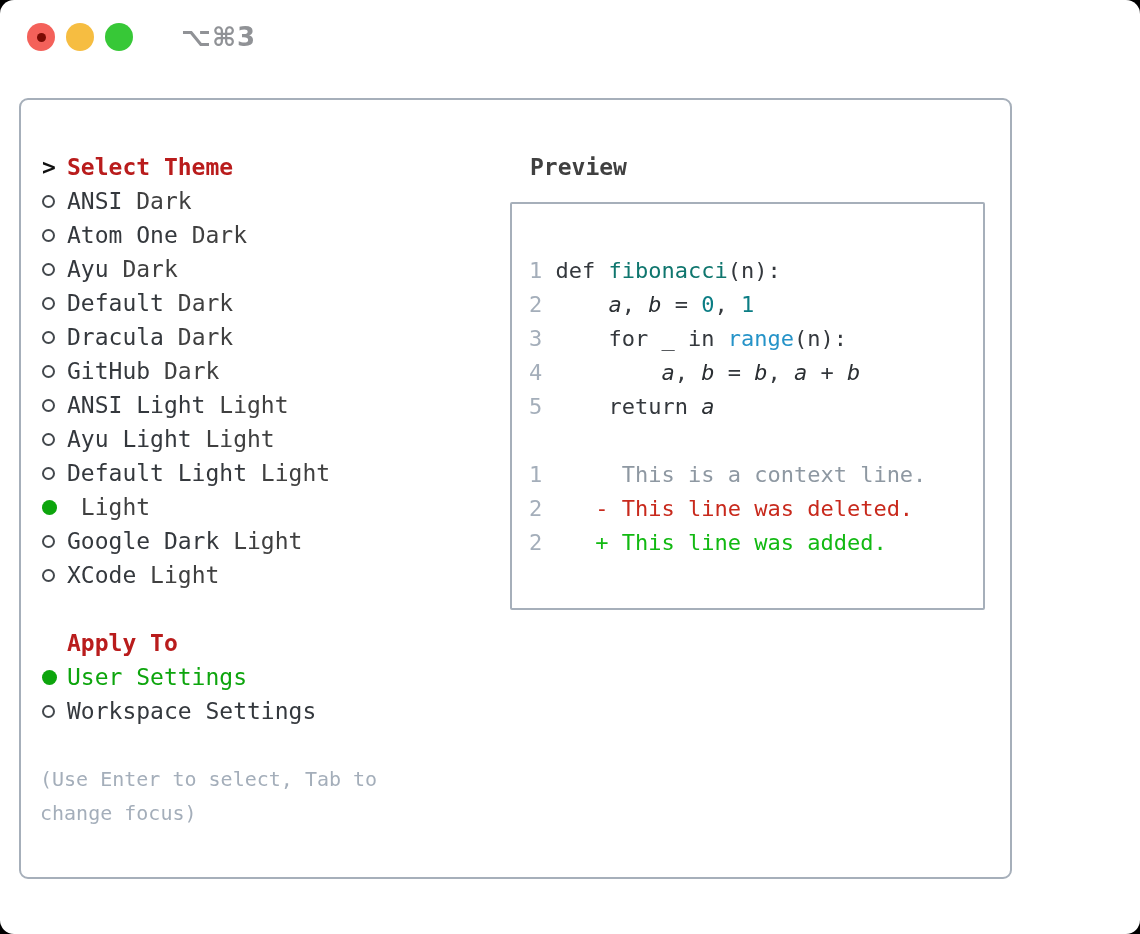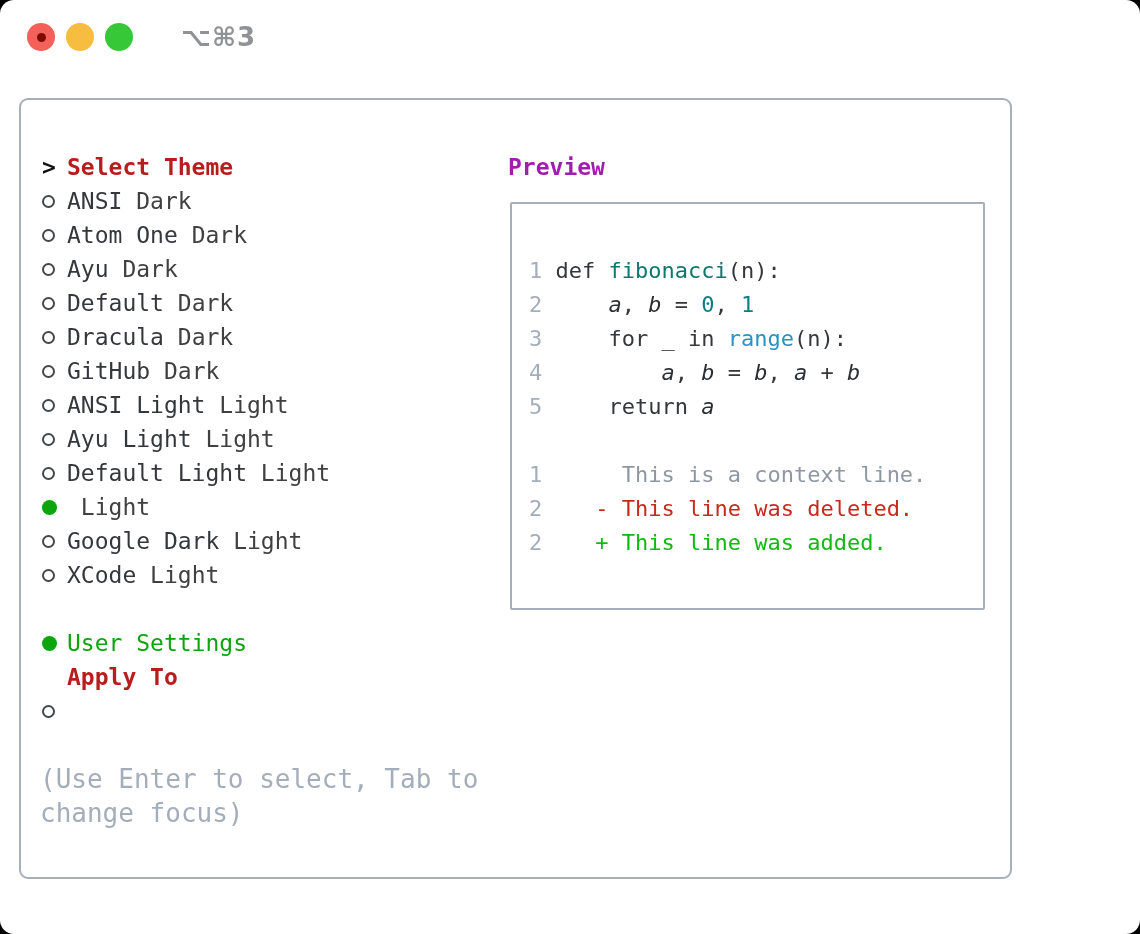--- a/index.html
+++ b/index.html
@@ -44,25 +44,25 @@
   .marker{width:25px;display:inline-flex;align-items:center;flex:none;}
   .circle{width:13px;height:13px;border-radius:50%;
           border:2px solid #43484d;box-sizing:border-box;}
   .circle.sel{border:none;background:#0da50d;width:15px;height:15px;}
   .prompt{font-weight:700;color:#111;font-size:23px;}
   .hdr{font-weight:700;color:#b91c1c;}
   .muted{color:#404040;}
   .selname{color:#0da50d;}
   
   .help{position:absolute;left:19px;top:662px;
-        font-size:26px;line-height:34px;color:#a4aeba;white-space:pre;}
+        font-size:20px;line-height:34px;color:#a4aeba;white-space:pre;}
   
-  .preview-title{position:absolute;left:487px;top:50px;height:34px;
+  .preview-title{position:absolute;left:509px;top:50px;height:34px;
         display:flex;align-items:center;
-        font-size:23px;font-weight:700;color:#a21caf;}
+        font-size:23px;font-weight:700;color:#404040;}
   .preview-box{
     position:absolute;left:489px;top:102px;width:475px;height:408px;
     border:2px solid #a6afba;border-radius:2px;box-sizing:border-box;
     padding:49px 0 0 17px;background:#fff;
   }
   .code-line{height:34px;display:flex;align-items:center;
              white-space:pre;font-size:22px;color:#34383d;}
   .ln{color:#a4aeba;}
   .tok-p{color:#34383d;}
   .tok-fn{color:#0f766e;}
@@ -118,25 +118,25 @@
         <div class="code-line"><span class="ln">3 </span><span class="tok-p">    for _ in </span><span class="tok-b">range</span><span class="tok-p">(n):</span></div>
         <div class="code-line"><span class="ln">4 </span><span class="tok-p">        </span><span class="tok-v">a</span><span class="tok-p">, </span><span class="tok-v">b</span><span class="tok-p"> = </span><span class="tok-v">b</span><span class="tok-p">, </span><span class="tok-v">a</span><span class="tok-p"> + </span><span class="tok-v">b</span></div>
         <div class="code-line"><span class="ln">5 </span><span class="tok-p">    return </span><span class="tok-v">a</span></div>
         <div class="code-line"><span class="ln">  </span></div>
         <div class="code-line"><span class="ln">1 </span><span class="tok-ctx">     This is a context line.</span></div>
         <div class="code-line"><span class="ln">2 </span><span class="tok-del">   - This line was deleted.</span></div>
         <div class="code-line"><span class="ln">2 </span><span class="tok-add">   + This line was added.</span></div>
       </div>
 
     <div class="apply" id="apply-block">
-      <div class="row"><span class="marker"><span class="circle sel"></span></span><span class="selname">User Settings</span></div>
-
-    <div class="row">
+      <div class="row">
         <span class="marker"></span>
         <span class="hdr" style="font-weight:600;">Apply To</span>
       </div>
-        <div class="row"><span class="marker"><span class="circle"></span></span></div>
+
+    <div class="row"><span class="marker"><span class="circle sel"></span></span><span class="selname">User Settings</span></div>
+        <div class="row"><span class="marker"><span class="circle"></span></span><span>Workspace Settings</span></div>
       </div>
 
     <div class="help" id="help-block"><div>(Use Enter to select, Tab to</div><div>change focus)</div></div>
 
   </div>
 </div>
 
 </body></html>

